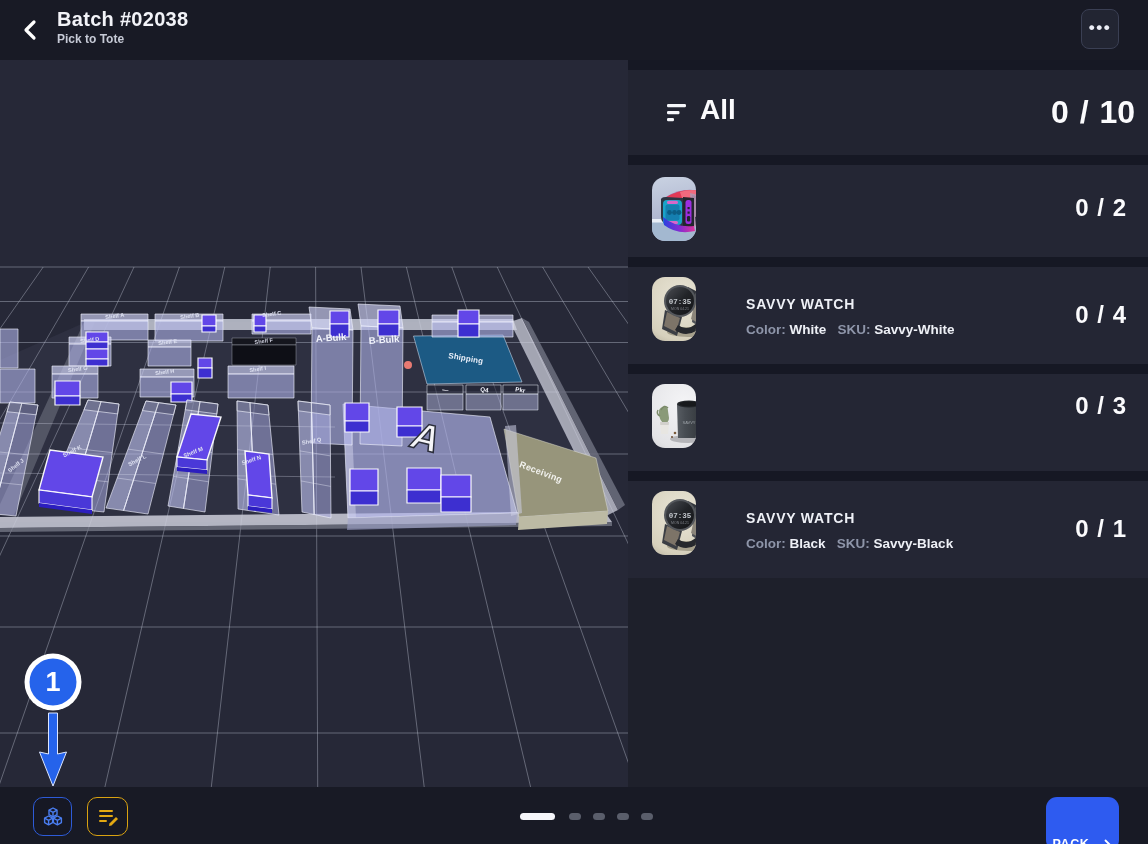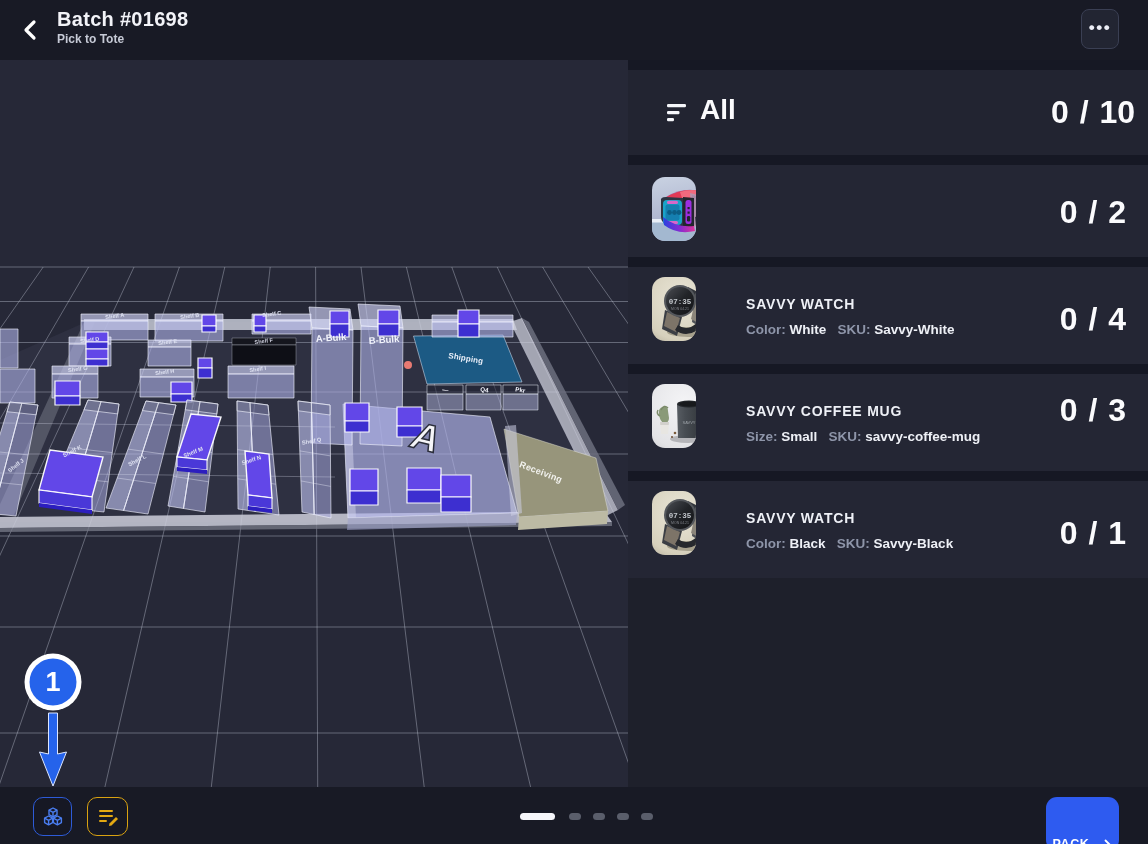--- a/index.html
+++ b/index.html
@@ -21,21 +21,21 @@
 .sorticon { position:absolute; left:39px; top:33px; }
 .allt { position:absolute; left:72px; top:24px; font-size:28px; font-weight:bold; color:#fbfbfd; }
 .allcount { position:absolute; right:13px; top:24px; font-size:32px; font-weight:bold; color:#fbfbfd; word-spacing:2px; }
 .rowitem { position:absolute; left:0; width:100%; background:#242634; }
 .thumb { position:absolute; left:24px; width:44px; height:64px; border-radius:13px; overflow:hidden; }
 .rowtext { position:absolute; left:118px; }
 .rowtitle { font-size:14px; font-weight:bold; color:#eef0f6; letter-spacing:0.8px; }
 .rowmeta { margin-top:10px; font-size:13.5px; color:#8e95a9; font-weight:bold; }
 .rowmeta b { color:#eef0f6; }
 .lbl { color:#8e95a9; }
-.rowcount { position:absolute; right:22px; font-size:32px; font-weight:bold; color:#fbfbfd; word-spacing:2px; }
+.rowcount { position:absolute; right:22px; font-size:24px; font-weight:bold; color:#fbfbfd; word-spacing:2px; }
 .botbar { position:absolute; left:0; top:787px; width:1148px; height:57px; background:#181a25; }
 .ibtn { position:absolute; top:10px; width:39px; height:39px; border-radius:10px; background:rgba(20,23,34,0.4);
   display:flex; align-items:center; justify-content:center; }
 .ibtn1 { left:33px; border:1.5px solid #2d5bd8; }
 .ibtn2 { left:87px; width:41px; border:1.5px solid #d9a211; }
 .dots { position:absolute; left:520px; top:26px; display:flex; align-items:center; }
 .dot { height:7px; border-radius:3.5px; background:#5a5e6b; width:11.5px; margin-right:12.5px; }
 .dot.active { width:35px; background:#f5f6fa; margin-right:14px; }
 .pack { position:absolute; left:1046px; top:10px; width:73px; height:54px; background:#2e5bf0; border-radius:11px;
   color:#fff; font-size:12.5px; font-weight:bold; letter-spacing:0.6px; display:flex; align-items:flex-end; justify-content:center; gap:8px; }
@@ -339,24 +339,20 @@
 <path d="M25 20 L49 20 L48 54 L26 54 Z" fill="url(#mcup)"></path>
 <ellipse cx="37" cy="20" rx="12" ry="3.4" fill="#23262a"></ellipse>
 <ellipse cx="37" cy="20" rx="9.5" ry="2.4" fill="#17191c"></ellipse>
 <path d="M48.5 28 Q56 28 55.5 35 Q55 42 47.8 42 L48 39 Q52 39 52.4 35 Q52.8 31 48.3 31 Z" fill="#3d4146"></path>
 <text x="37" y="40" font-size="4" fill="#9aa0a6" text-anchor="middle" font-family="Liberation Sans, sans-serif">SAVVY</text>
 <circle cx="23" cy="49" r="1.3" fill="#7a5a3a"></circle>
           <circle cx="55" cy="47" r="1.2" fill="#7a5a3a"></circle>
           <circle cx="52" cy="51" r="1" fill="#6a4a30"></circle>
           <circle cx="20" cy="53" r="1" fill="#6a4a30"></circle>
 </svg></div>
-<div class="rowtext" style="top:29px">
-<div class="rowtitle">SAVVY COFFEE MUG</div>
-<div class="rowmeta"><span class="lbl">Size:</span> <b>Small</b>&nbsp;&nbsp;&nbsp;<span class="lbl">SKU:</span> <b>savvy-coffee-mug</b></div>
-</div>
 <div class="rowcount" style="top:18px">0 / 3</div>
 </div>
     <div class="rowitem" style="top:421px;height:97px">
 <div class="thumb" style="top:10px"><svg width="64" height="64" viewBox="0 0 64 64">
 <defs>
 <radialGradient id="wbg" cx="0.45" cy="0.35" r="0.9">
 <stop offset="0" stop-color="#eae6d8"></stop>
               <stop offset="0.7" stop-color="#d6d0bc"></stop>
               <stop offset="1" stop-color="#a9a391"></stop>
 </radialGradient>
@@ -383,21 +379,21 @@
 <div class="rowtitle">SAVVY WATCH</div>
 <div class="rowmeta"><span class="lbl">Color:</span> <b>Black</b>&nbsp;&nbsp;&nbsp;<span class="lbl">SKU:</span> <b>Savvy-Black</b></div>
 </div>
 <div class="rowcount" style="top:34px">0 / 1</div>
 </div>
 </div>
 <div class="topbar">
   <svg class="back" width="16" height="22" viewBox="0 0 16 22">
       <path d="M12 3 L4 11 L12 19" stroke="#fff" stroke-width="3.2" fill="none" stroke-linecap="round" stroke-linejoin="round"></path>
     </svg>
-  <div class="title">Batch #01698</div>
+  <div class="title">Batch #02038</div>
   <div class="subtitle">Pick to Tote</div>
   <div class="more">•••</div>
 </div>
 <div class="botbar">
   <div class="ibtn ibtn1">
       <svg width="24" height="24" viewBox="0 0 24 24" fill="none" stroke="#4a7df0" stroke-width="1.4" stroke-linejoin="round">
 <path d="M12 3 L16 5.2 L16 9.6 L12 11.8 L8 9.6 L8 5.2 Z"></path>
 <path d="M8 5.2 L12 7.4 M12 7.4 L16 5.2 M12 7.4 L12 11.8"></path>
 <path d="M7.6 11 L11.6 13.2 L11.6 17.6 L7.6 19.8 L3.6 17.6 L3.6 13.2 Z"></path>
 <path d="M3.6 13.2 L7.6 15.4 M7.6 15.4 L11.6 13.2 M7.6 15.4 L7.6 19.8"></path>

